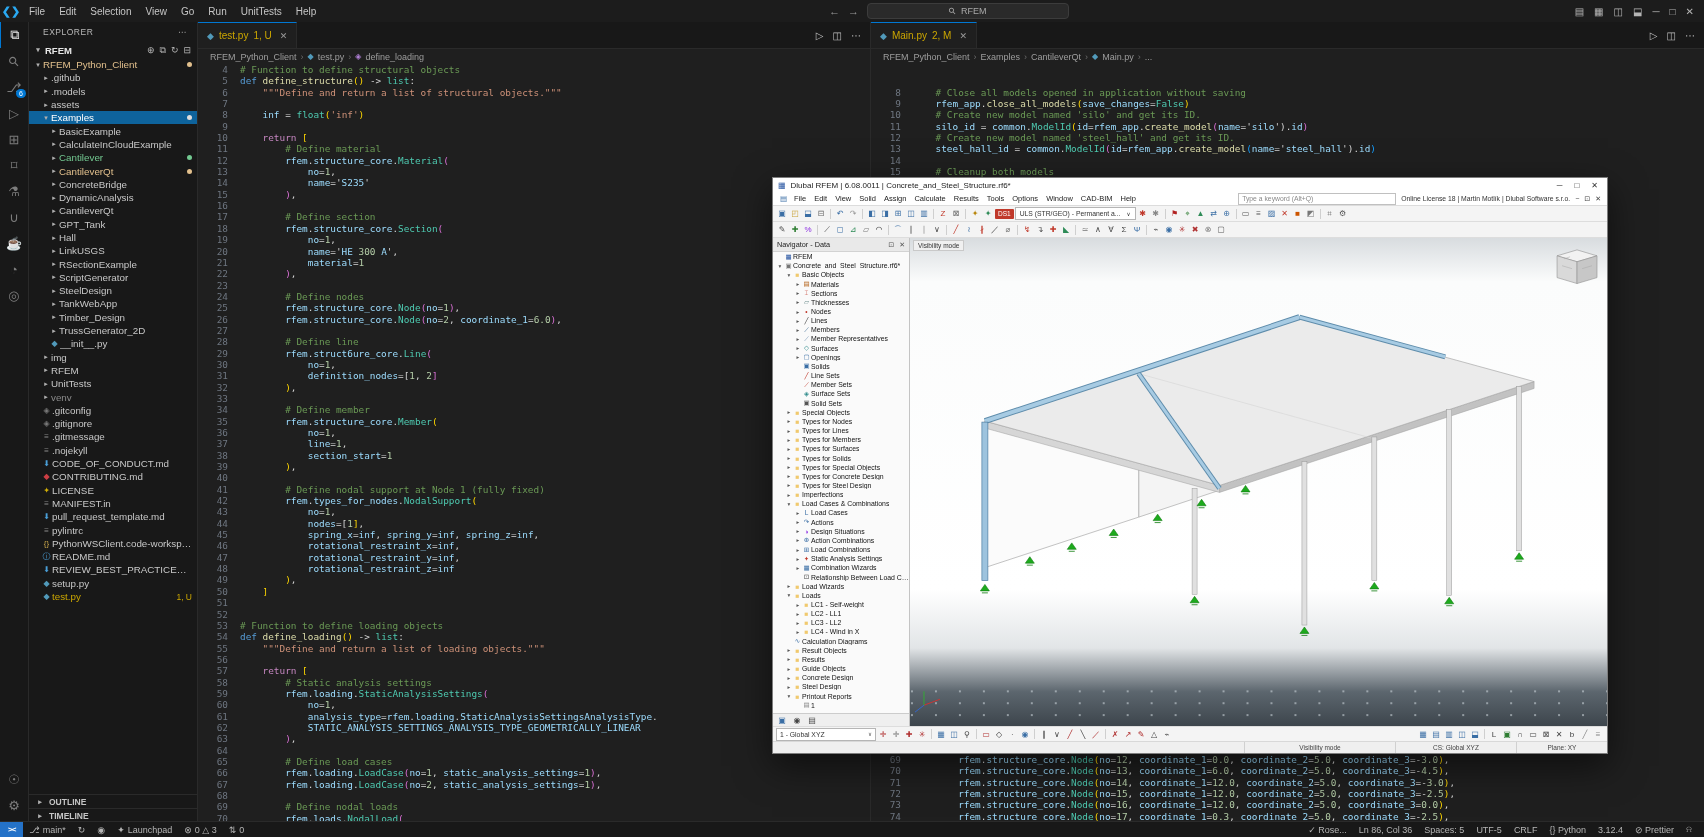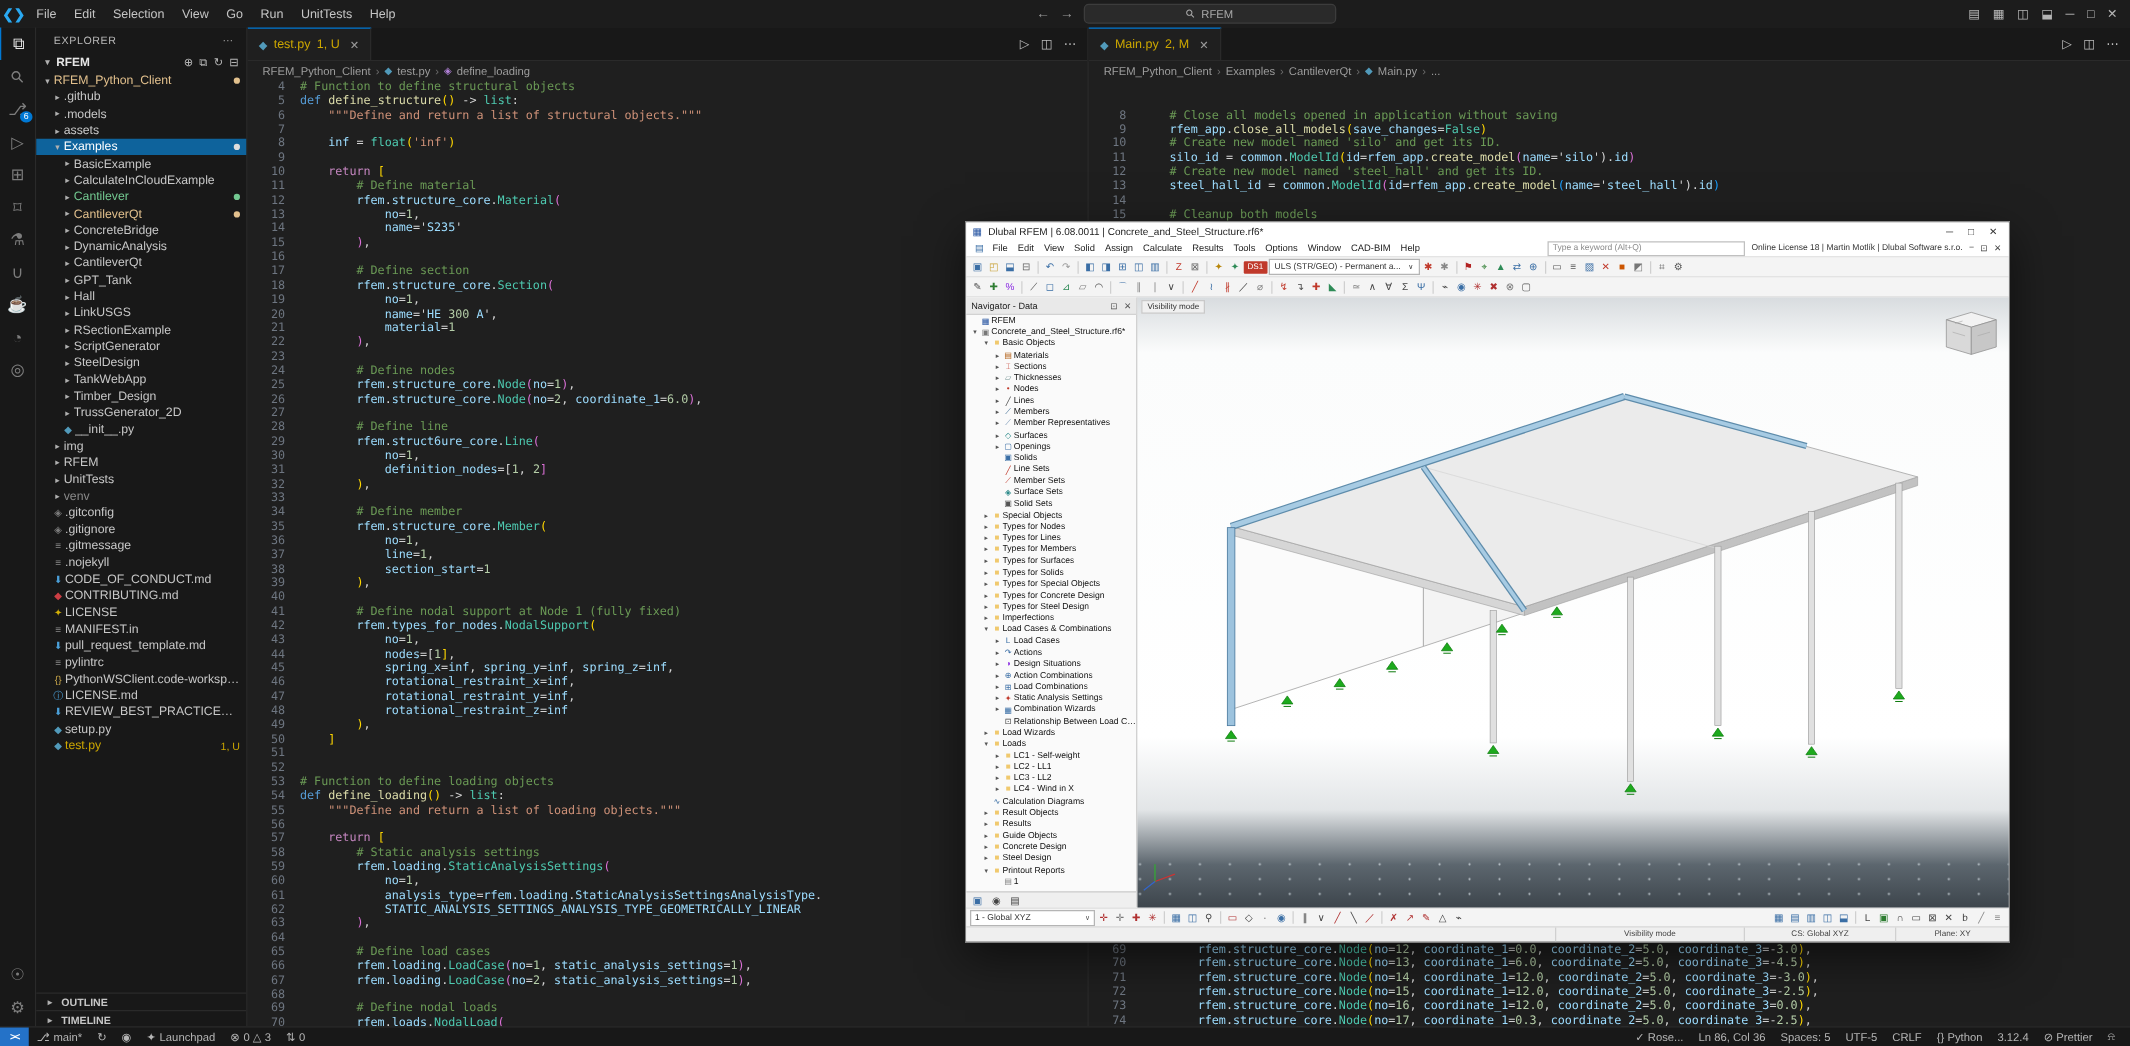--- a/index.html
+++ b/index.html
@@ -323,21 +323,21 @@
           <div class="f-row" style="padding-left: 12px;">
             <span class="f-ic" style="color: rgb(138, 138, 138);">≡</span>
             <span class="f-lbl">pylintrc</span>
           </div>
           <div class="f-row" style="padding-left: 12px;">
             <span class="f-ic" style="color: rgb(201, 167, 74);">{}</span>
             <span class="f-lbl">PythonWSClient.code-workspace</span>
           </div>
           <div class="f-row" style="padding-left: 12px;">
             <span class="f-ic" style="color: rgb(74, 159, 216);">ⓘ</span>
-            <span class="f-lbl">LICENSE.md</span>
+            <span class="f-lbl">README.md</span>
           </div>
           <div class="f-row" style="padding-left: 12px;">
             <span class="f-ic" style="color: rgb(74, 159, 216);">⬇</span>
             <span class="f-lbl">REVIEW_BEST_PRACTICES.md</span>
           </div>
           <div class="f-row" style="padding-left: 12px;">
             <span class="f-ic" style="color: rgb(81, 154, 186);">◆</span>
             <span class="f-lbl">setup.py</span>
           </div>
           <div class="f-row" style="padding-left: 12px;">

